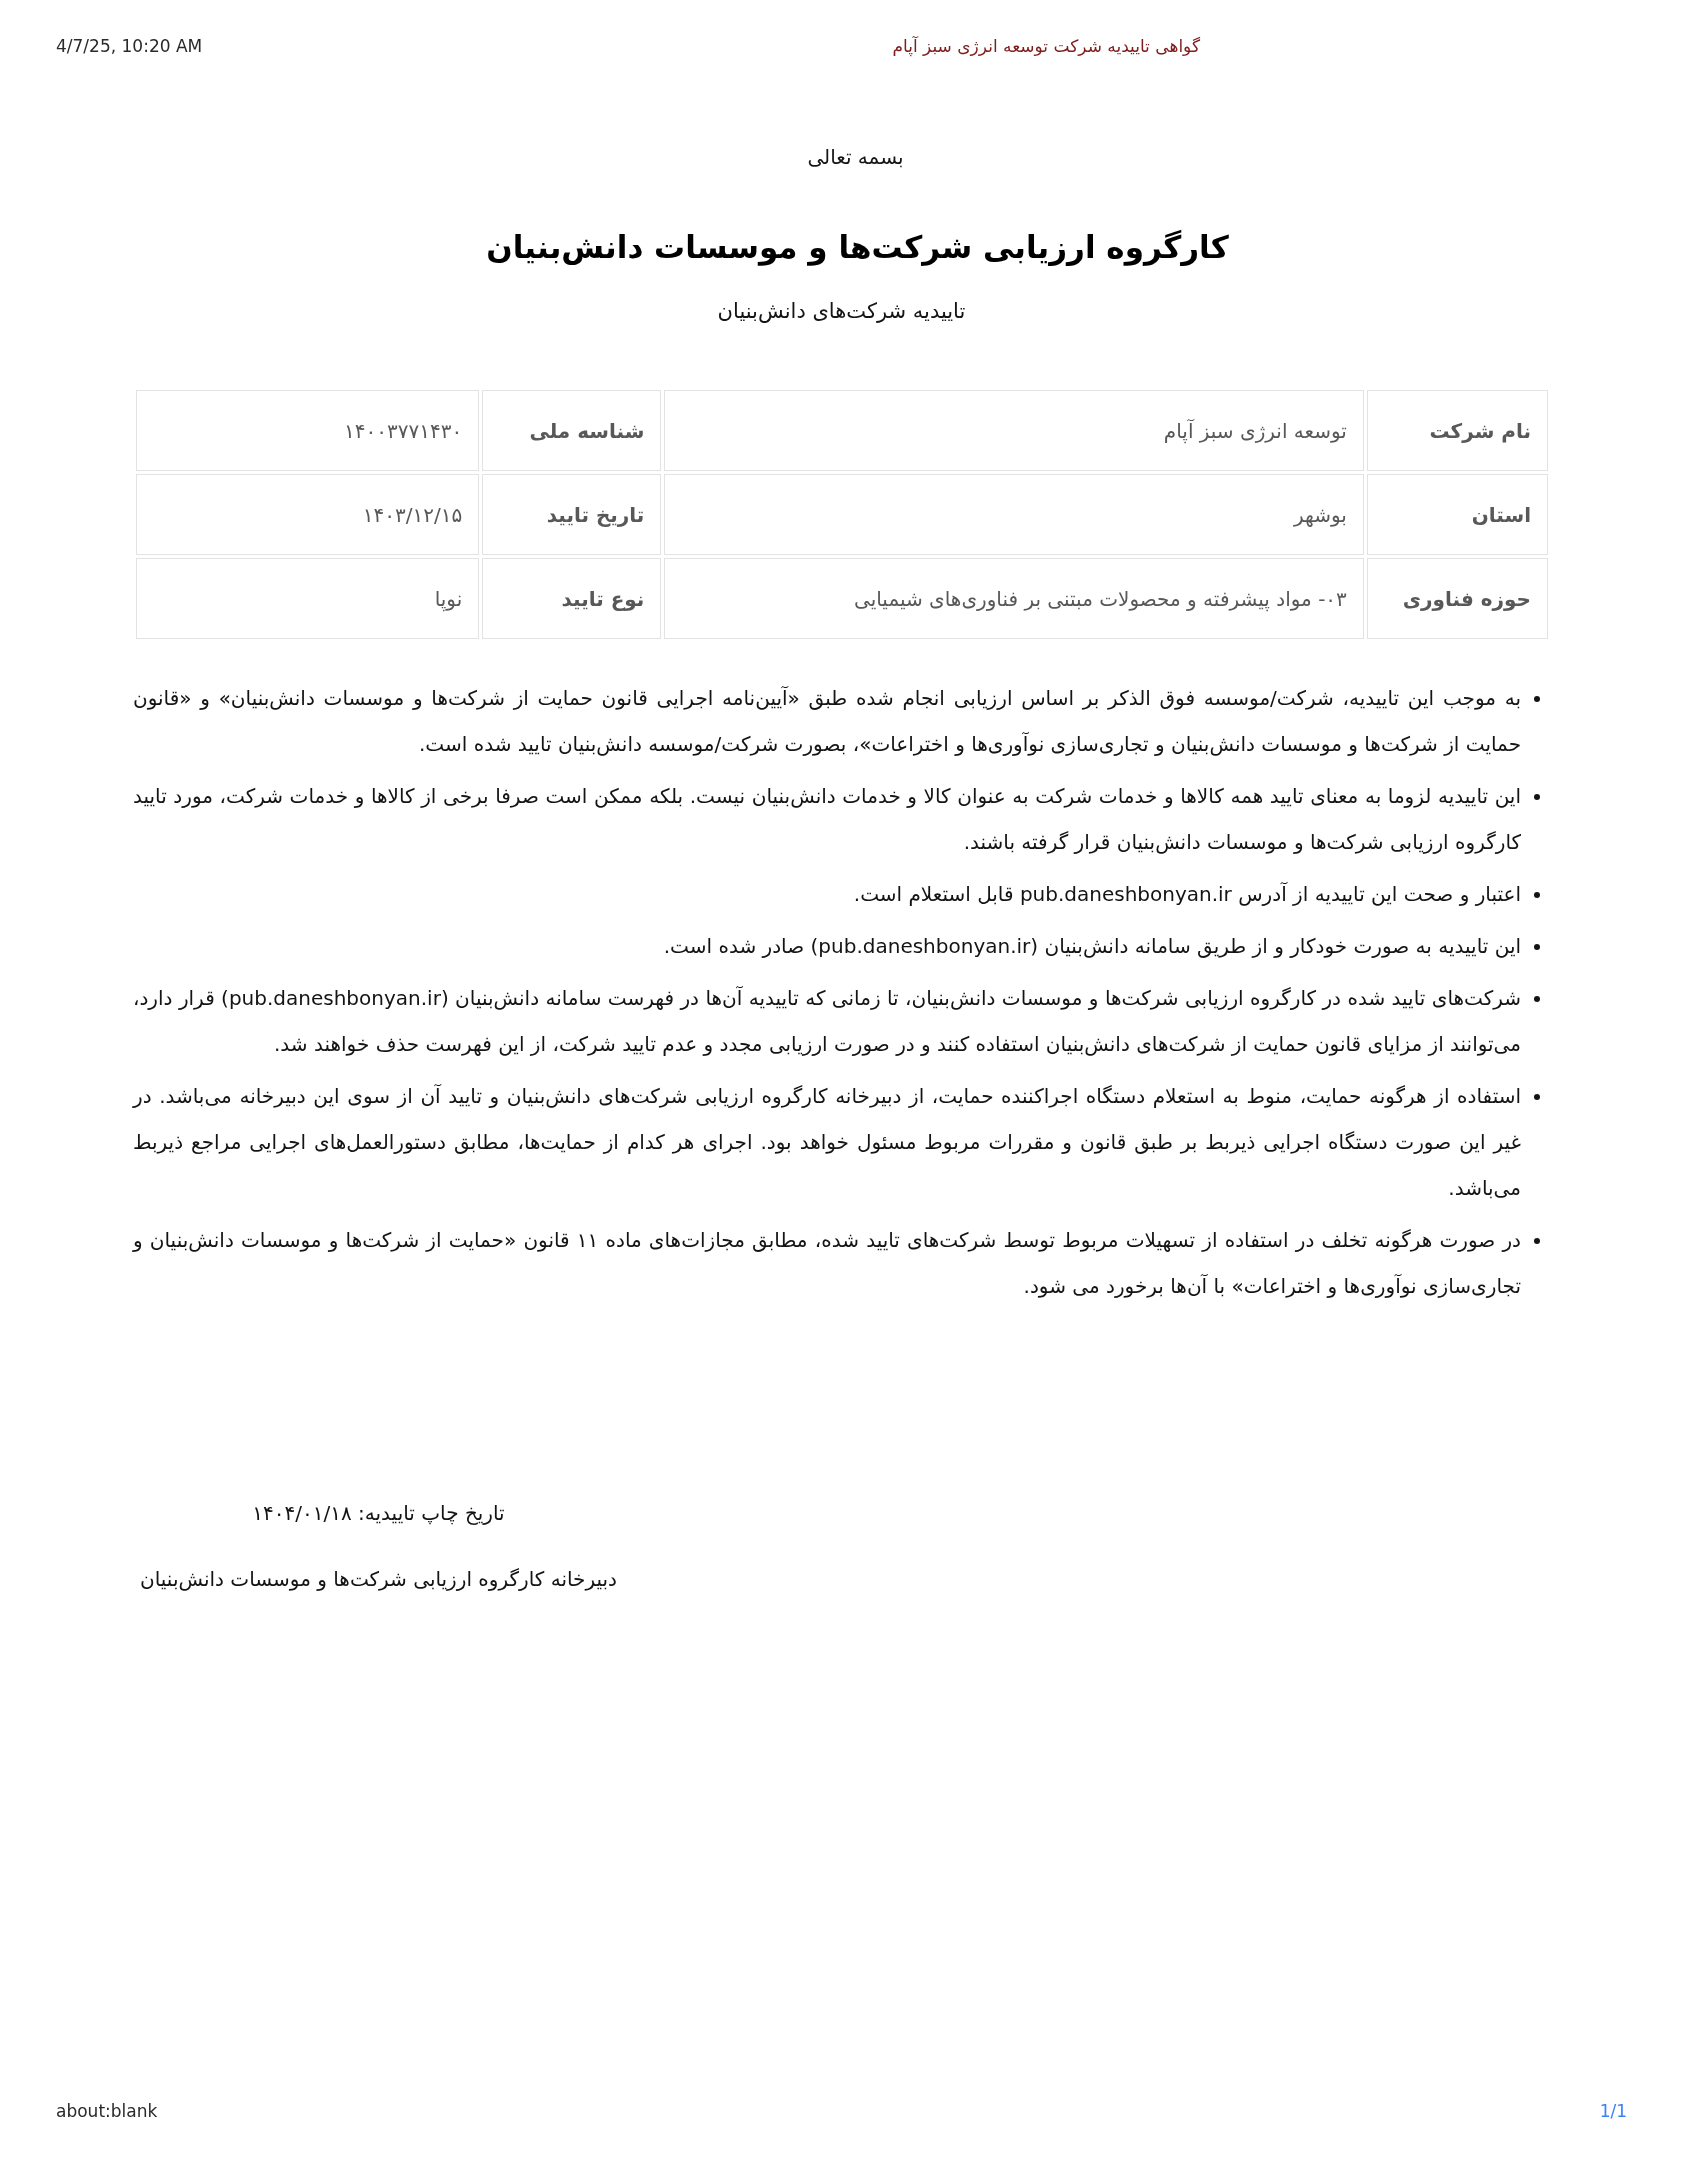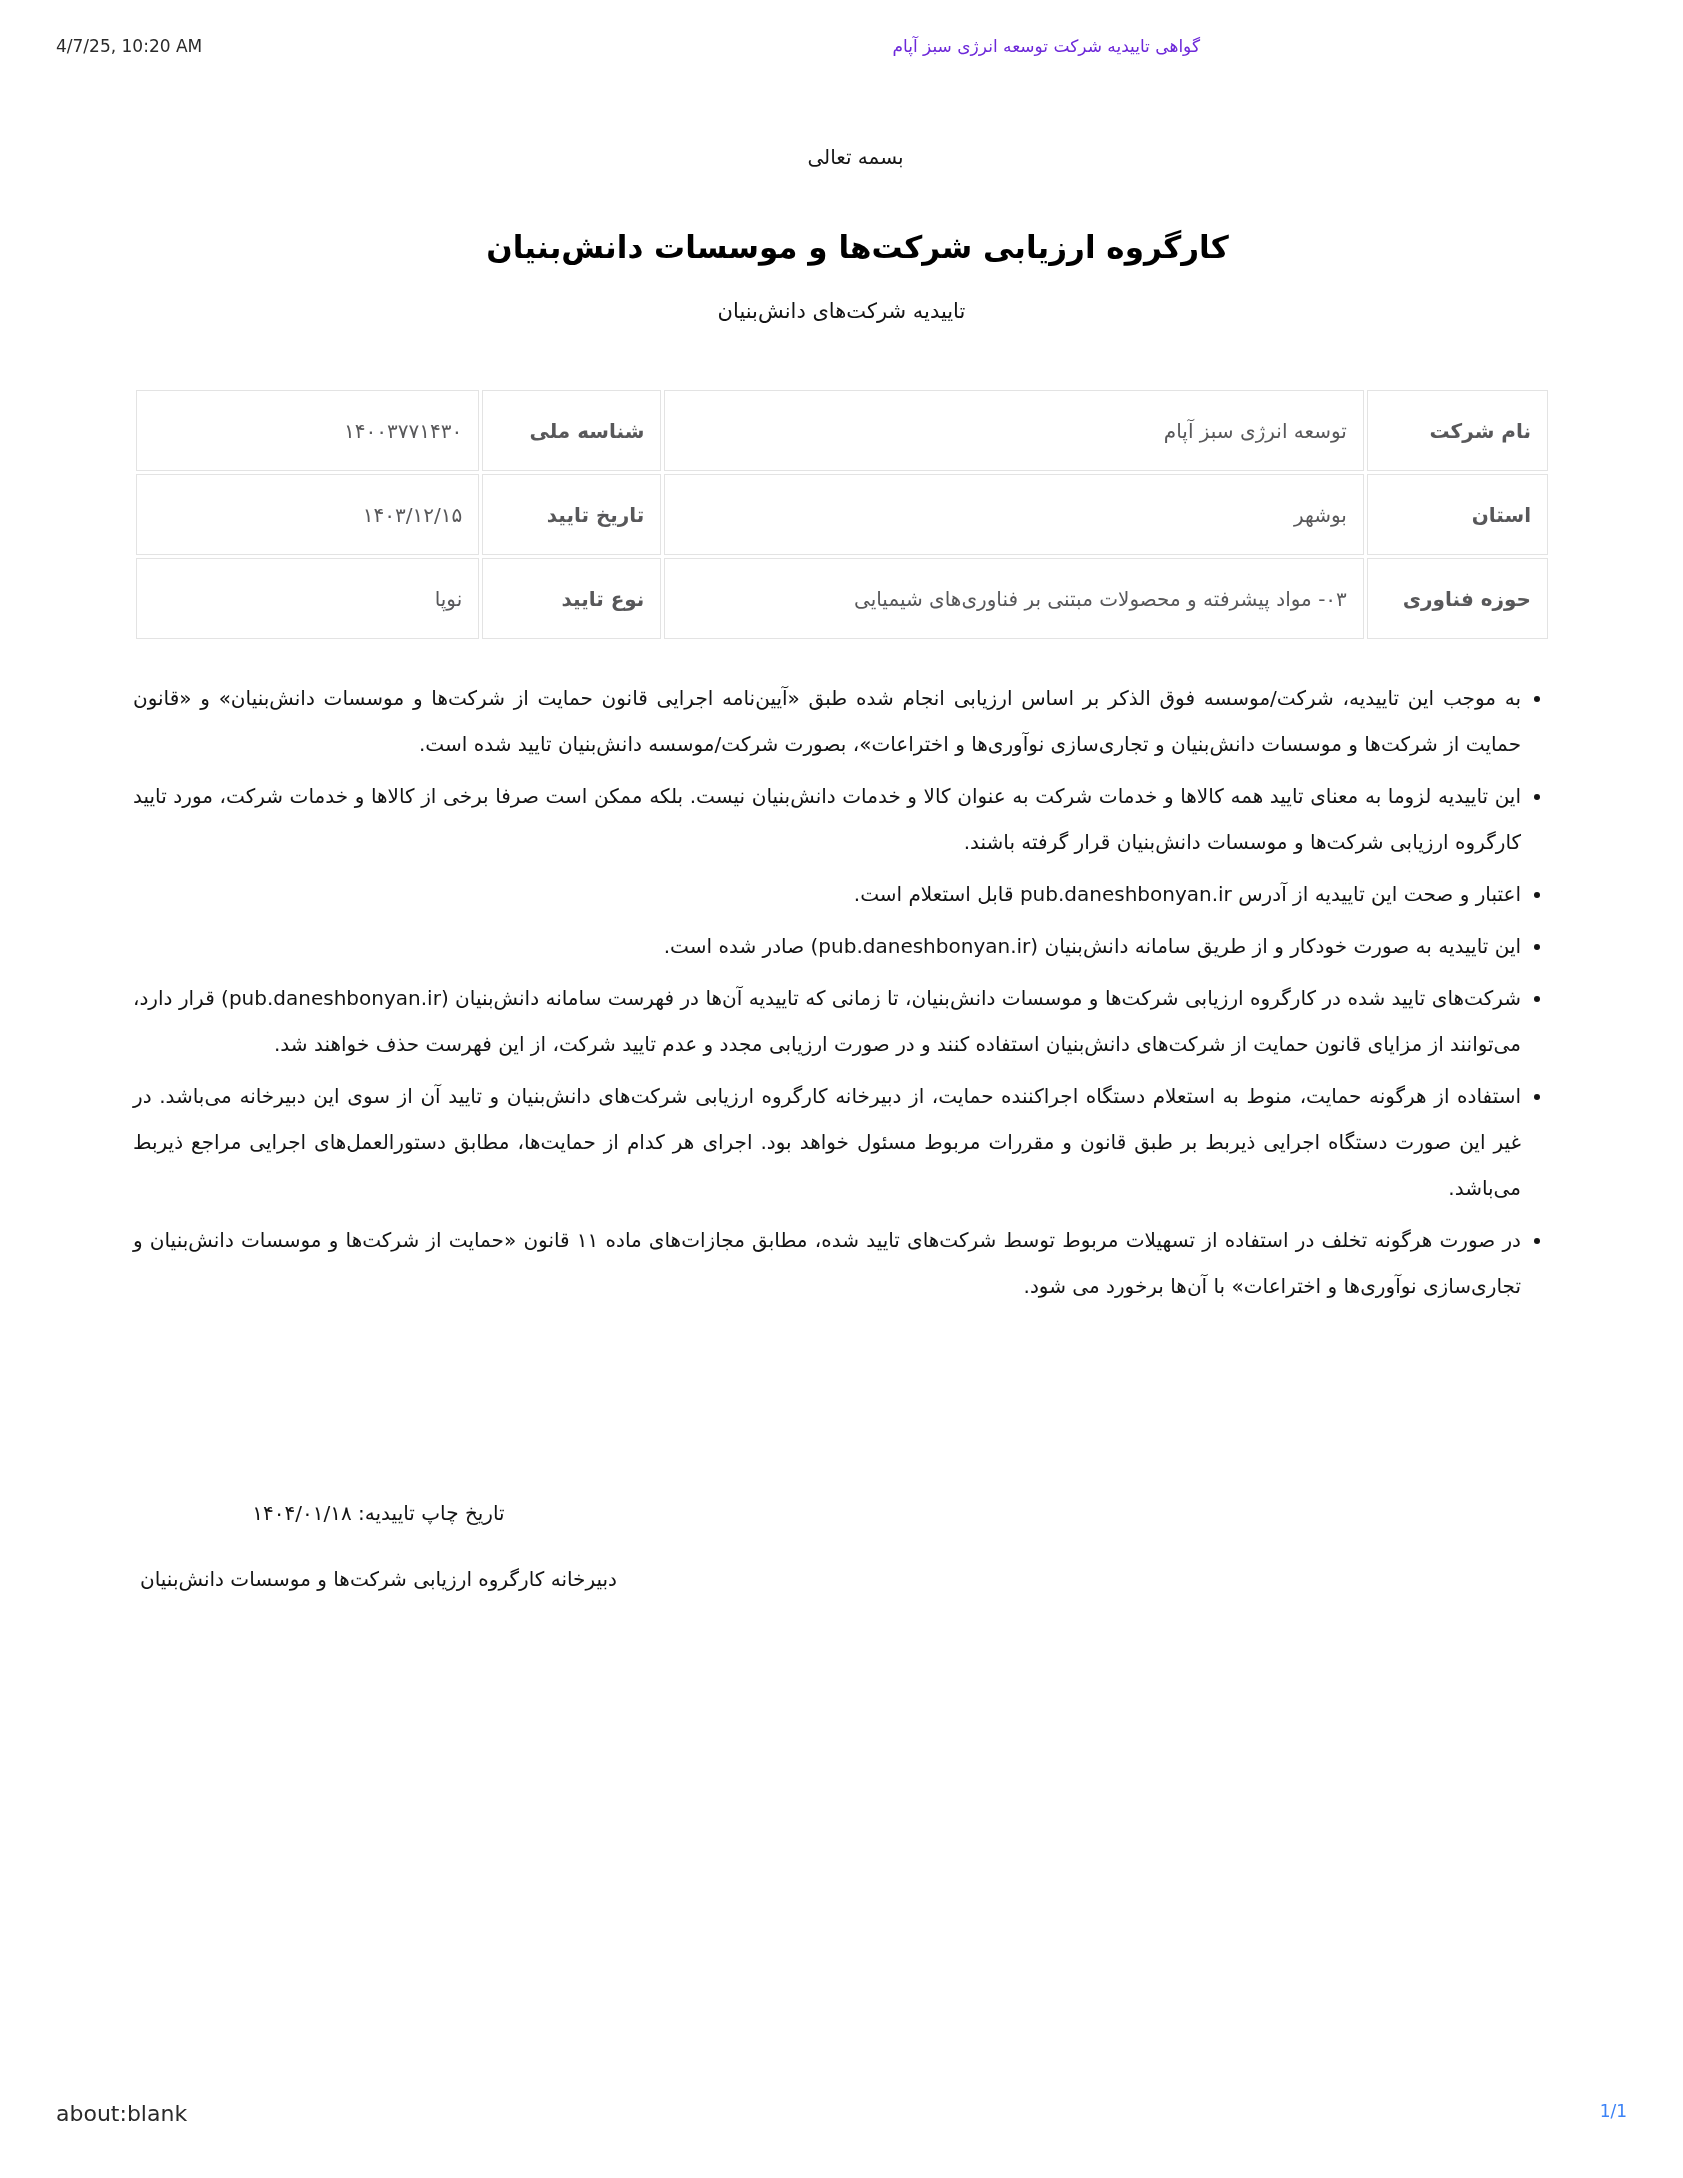--- a/index.html
+++ b/index.html
@@ -5,22 +5,22 @@
   html, body { margin: 0; padding: 0; background: #ffffff; }
   body {
     width: 1683px; height: 2178px;
     font-family: "DejaVu Sans", sans-serif;
     -webkit-font-smoothing: antialiased;
   }
   .page { position: relative; width: 1683px; height: 2178px; background: #fff; overflow: hidden; }
 
   
   .ph-date   { position: absolute; left: 56px;  top: 36px;  font-size: 17px; color: #2a2a2a; direction: ltr; }
-  .ph-title  { position: absolute; right: 483px; top: 36px; font-size: 17px; color: #6d28d9; direction: rtl; margin-left: 22px; }
-  .pf-url    { position: absolute; left: 56px;  top: 2101px; font-size: 22px; color: #2a2a2a; direction: ltr; }
+  .ph-title  { position: absolute; right: 483px; top: 36px; font-size: 17px; color: #7f1d1d; direction: rtl; margin-left: 22px; }
+  .pf-url    { position: absolute; left: 56px;  top: 2101px; font-size: 17px; color: #2a2a2a; direction: ltr; }
   .pf-page   { position: absolute; right: 56px; top: 2101px; font-size: 17px; color: #3b82f6; direction: ltr; }
 
   
   .bismillah  { position: absolute; top: 145px; left: 0; width: 100%; text-align: center;
                 font-size: 20px; color: #151515; direction: rtl; margin-left: 14px; }
   .main-title { position: absolute; top: 213px; left: 0; width: 100%; text-align: center; margin: 16px;
                 font-size: 31px; font-weight: bold; color: #000; direction: rtl; }
   .subtitle   { position: absolute; top: 299px; left: 0; width: 100%; text-align: center;
                 font-size: 21px; color: #151515; direction: rtl; }
 

